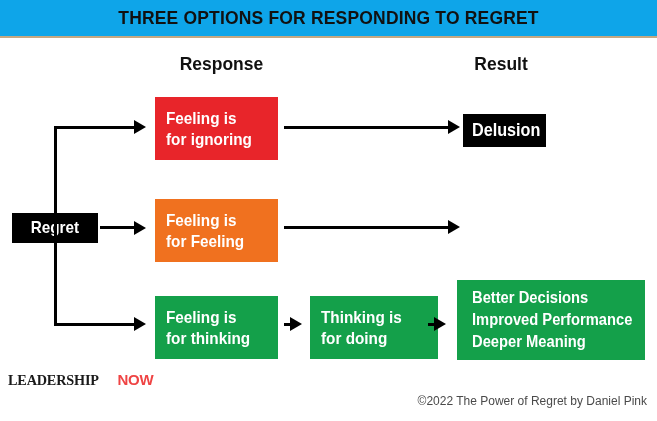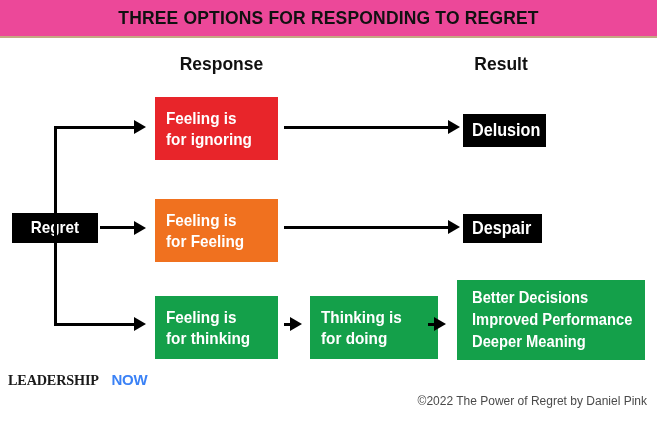--- a/index.html
+++ b/index.html
@@ -13,21 +13,21 @@
   .page {
     position:relative;
     width:657px; height:421px;
     background:#ffffff;
   }
 
   
   .header-bar {
     position:absolute; left:0; top:0;
     width:657px; height:38px;
-    background:#ec4899;
+    background:#0ea5e9;
     border-bottom:2px solid #c5a882;
     display:flex; align-items:center; justify-content:center;
   }
   .header-title {
     font-family:"Liberation Sans", sans-serif;
     font-weight:bold;
     font-size:19px;
     letter-spacing:0.2px;
     color:#111111;
     transform:scaleX(0.92);
@@ -187,23 +187,23 @@
     font-size:15px;
     letter-spacing:-0.2px;
     color:#1a1a1a;
     transform:scaleX(0.95);
     transform-origin:left center;
   }
   .logo .now {
     font-family:"Liberation Sans", sans-serif;
     font-weight:bold;
     font-size:15px;
-    color:#3b82f6;
+    color:#ef4444;
     letter-spacing:-0.3px;
-    margin-left:8px;
+    margin-left:14px;
   }
 
   .credit {
     position:absolute;
     right:10px; top:394px;
     font-family:"Liberation Sans", sans-serif;
     font-size:12px;
     color:#4a4a4a;
     white-space:nowrap;
   }
@@ -242,23 +242,20 @@
   <div class="box-black box-delusion">
     <span class="line">Delusion</span>
   </div>
 
   <div class="box box-orange">
     <span class="line">Feeling is</span>
     <span class="line">for Feeling</span>
   </div>
   <div class="conn conn-r2"></div>
   <div class="arrow-head ah-r2"></div>
-  <div class="box-black box-despair">
-    <span class="line">Despair</span>
-  </div>
 
   <div class="box box-green1">
     <span class="line">Feeling is</span>
     <span class="line">for thinking</span>
   </div>
   <div class="conn conn-r3a"></div>
   <div class="arrow-head ah-r3a"></div>
 
   <div class="box box-green2">
     <span class="line">Thinking is</span>

